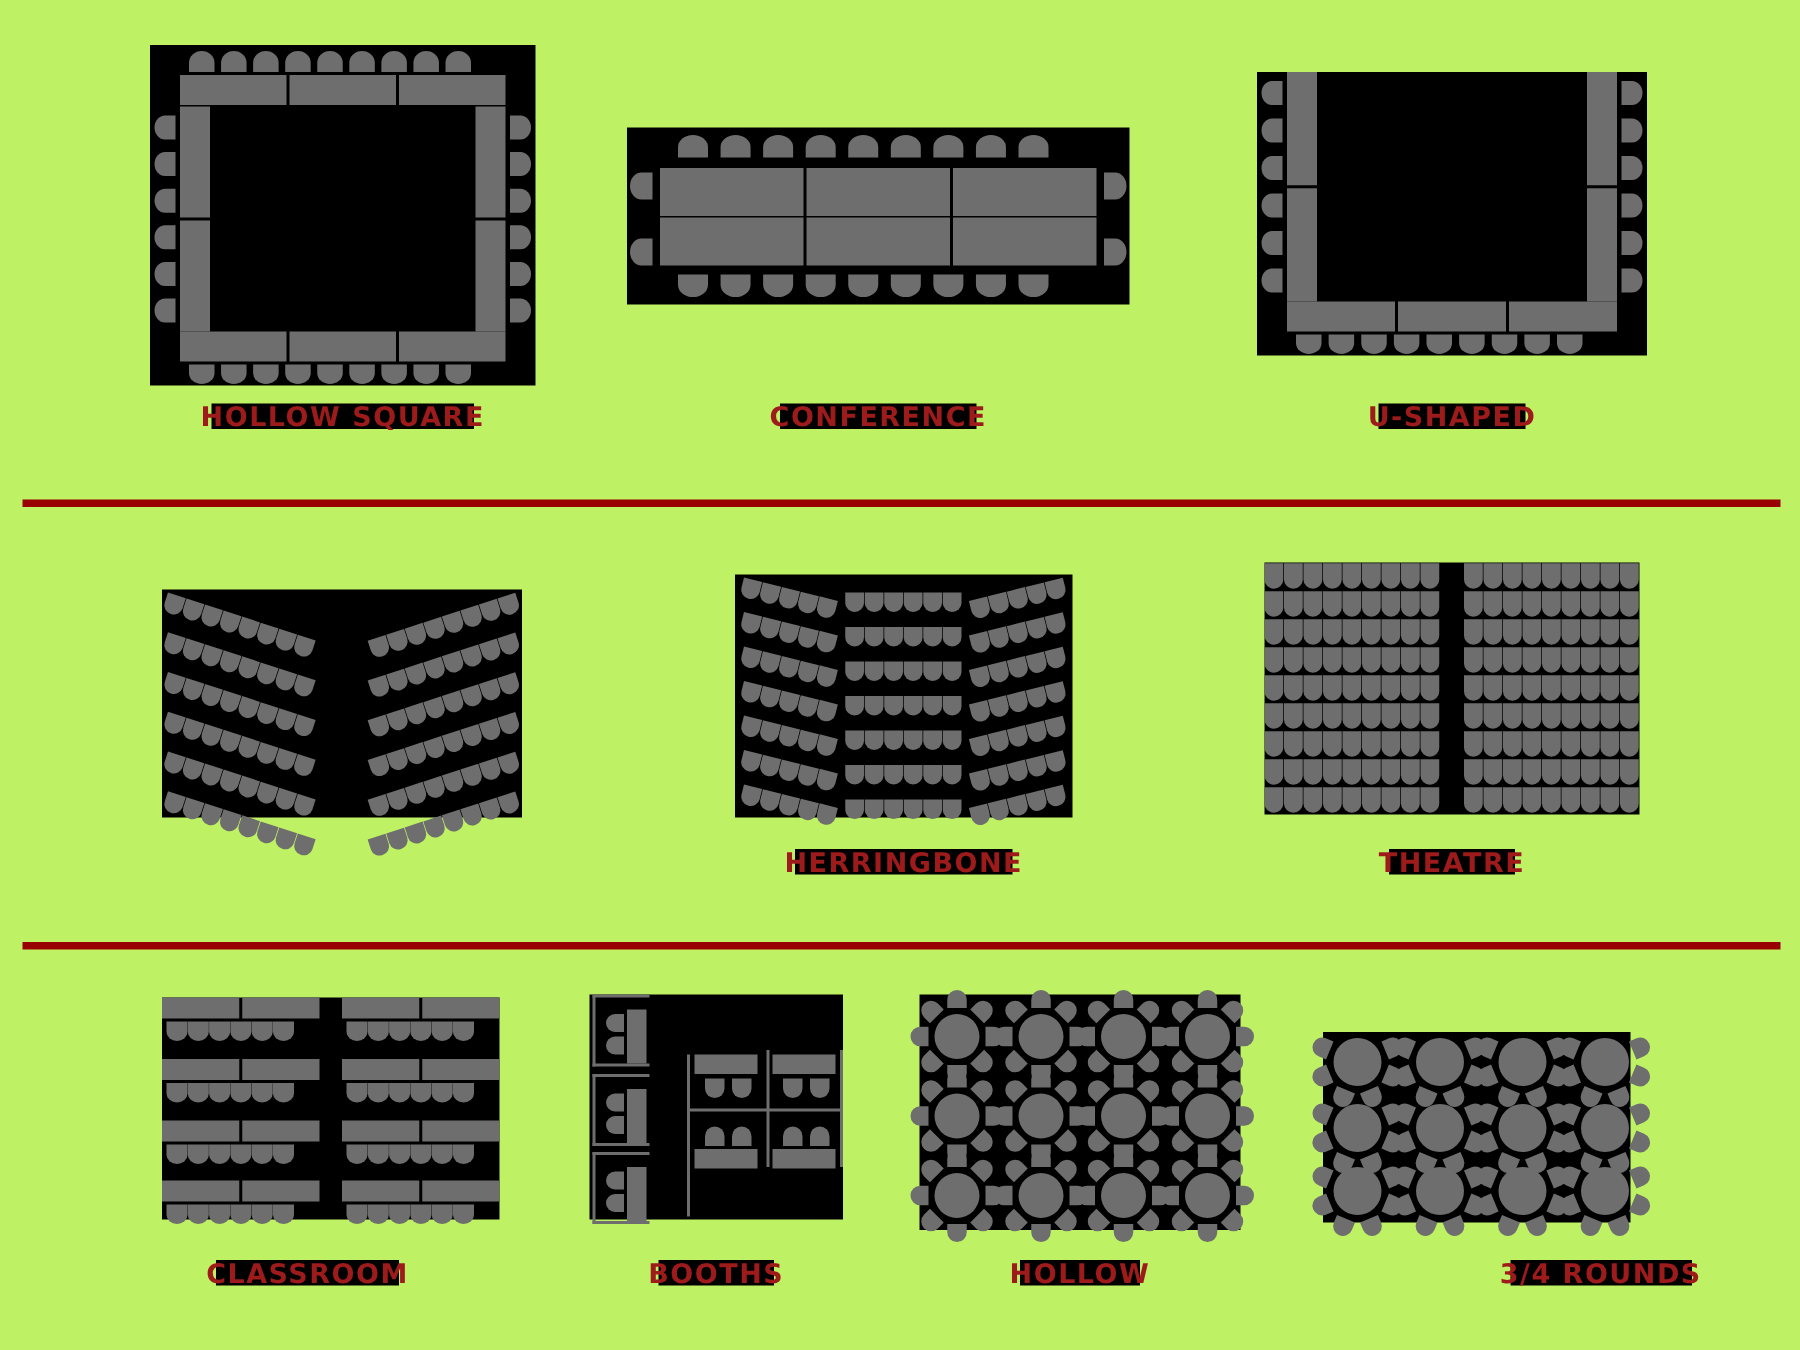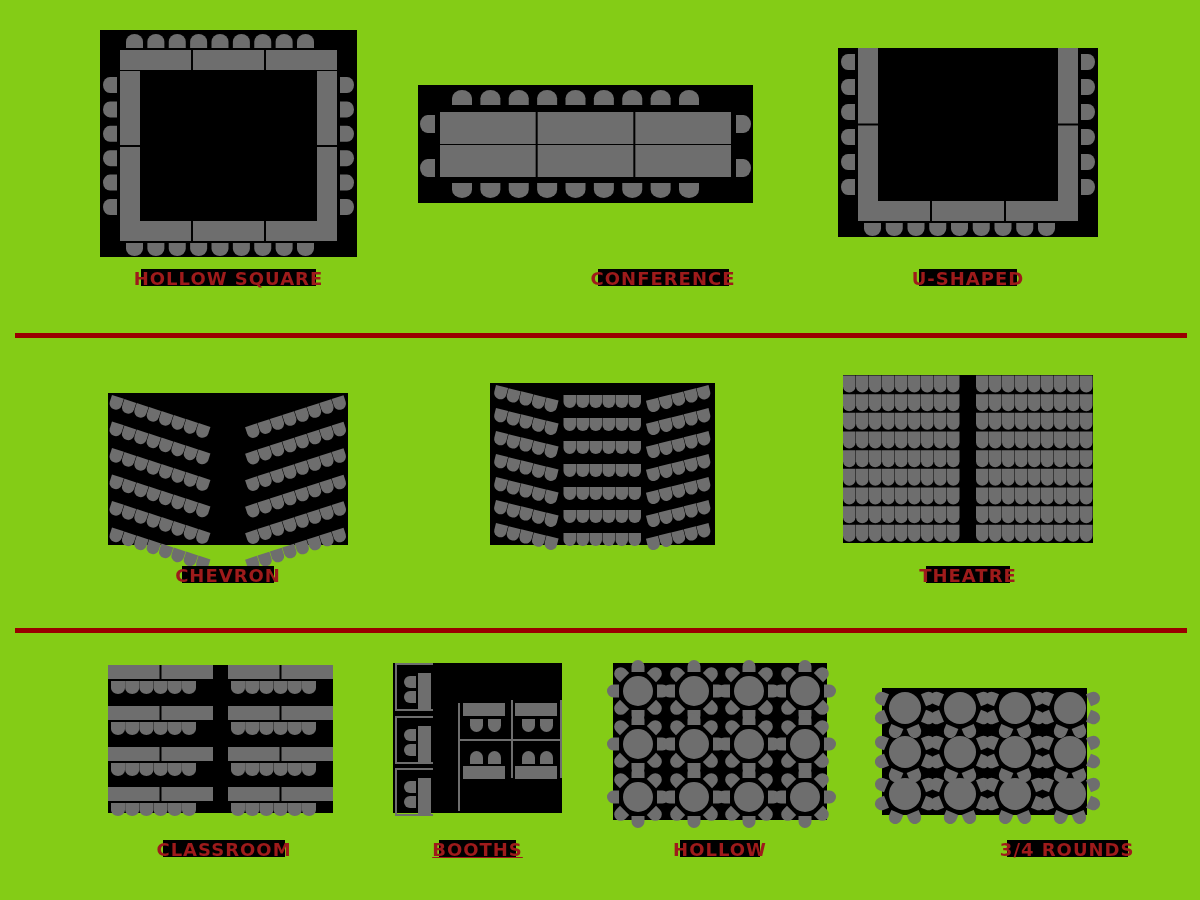--- a/index.html
+++ b/index.html
@@ -1,17 +1,17 @@
 <!DOCTYPE html>
 <html><head>
 <meta charset="utf-8">
 <style>
   html, body { margin:0; padding:0; background:#ffffff; }
   #canvas {
-    position:relative; width:1200px; height:900px; background:#84cc16;
+    position:relative; width:1200px; height:900px; background:#bef264;
     font-family:"DejaVu Sans","Liberation Sans",sans-serif; overflow:hidden;
   }
   .panel { position:absolute; }
   .panel svg { display:block; overflow:visible; }
   .divider { position:absolute; }
   .label-wrap { position:absolute; width:300px; text-align:center; }
   .panel-label {
     position:relative; z-index:0; display:inline-block;
     font-weight:bold; font-size:18px; letter-spacing:1px; white-space:nowrap;
   }
@@ -96,21 +96,21 @@
         <path d="M175.875,98 L195.875,98 L195.875,104.75 A10,8.25 0 0 1 175.875,104.75 Z" fill="#6e6e6e"></path>
         <path d="M204.25,98 L224.25,98 L224.25,104.75 A10,8.25 0 0 1 204.25,104.75 Z" fill="#6e6e6e"></path>
         <path d="M232.625,98 L252.625,98 L252.625,104.75 A10,8.25 0 0 1 232.625,104.75 Z" fill="#6e6e6e"></path>
         <path d="M261,98 L281,98 L281,104.75 A10,8.25 0 0 1 261,104.75 Z" fill="#6e6e6e"></path>
         <path d="M17,30 L17,48 L9.5,48 A7.5,9 0 0 1 9.5,30 Z" fill="#6e6e6e"></path>
         <path d="M17,74 L17,92 L9.5,92 A7.5,9 0 0 1 9.5,74 Z" fill="#6e6e6e"></path>
         <path d="M318,30 L318,48 L325.5,48 A7.5,9 0 0 0 325.5,30 Z" fill="#6e6e6e"></path>
         <path d="M318,74 L318,92 L325.5,92 A7.5,9 0 0 0 325.5,74 Z" fill="#6e6e6e"></path>
       </svg>
     </div>
-    <div class="label-wrap" style="left: 435.5px; top: 268px; text-align: right;"><span class="panel-label" style="color: rgb(158, 27, 27);">CONFERENCE</span></div>
+    <div class="label-wrap" style="left: 435.5px; top: 268px;"><span class="panel-label" style="color: rgb(158, 27, 27);">CONFERENCE</span></div>
     <div class="panel" style="left: 838px; top: 48px; width: 260px; height: 189px; background: rgb(0, 0, 0);">
       <svg width="260" height="189" viewBox="0 0 260 189" xmlns="http://www.w3.org/2000/svg">
         <rect x="20" y="153" width="72" height="20" fill="#6e6e6e"></rect>
         <rect x="94" y="153" width="72" height="20" fill="#6e6e6e"></rect>
         <rect x="168" y="153" width="72" height="20" fill="#6e6e6e"></rect>
         <path d="M26,175 L43,175 L43,180.85 A8.5,7.15 0 0 1 26,180.85 Z" fill="#6e6e6e"></path>
         <path d="M47.75,175 L64.75,175 L64.75,180.85 A8.5,7.15 0 0 1 47.75,180.85 Z" fill="#6e6e6e"></path>
         <path d="M69.5,175 L86.5,175 L86.5,180.85 A8.5,7.15 0 0 1 69.5,180.85 Z" fill="#6e6e6e"></path>
         <path d="M91.25,175 L108.25,175 L108.25,180.85 A8.5,7.15 0 0 1 91.25,180.85 Z" fill="#6e6e6e"></path>
         <path d="M113,175 L130,175 L130,180.85 A8.5,7.15 0 0 1 113,180.85 Z" fill="#6e6e6e"></path>
@@ -254,21 +254,20 @@
           <path d="M145,134.5 L157.5,134.5 L157.5,141.5 A6.25,6 0 0 1 145,141.5 Z" fill="#6e6e6e"></path>
           <path d="M158,134.5 L170.5,134.5 L170.5,141.5 A6.25,6 0 0 1 158,141.5 Z" fill="#6e6e6e"></path>
           <path d="M171,134.5 L183.5,134.5 L183.5,141.5 A6.25,6 0 0 1 171,141.5 Z" fill="#6e6e6e"></path>
           <path d="M184,134.5 L196.5,134.5 L196.5,141.5 A6.25,6 0 0 1 184,141.5 Z" fill="#6e6e6e"></path>
           <path d="M197,134.5 L209.5,134.5 L209.5,141.5 A6.25,6 0 0 1 197,141.5 Z" fill="#6e6e6e"></path>
           <path d="M210,134.5 L222.5,134.5 L222.5,141.5 A6.25,6 0 0 1 210,141.5 Z" fill="#6e6e6e"></path>
           <path d="M223,134.5 L235.5,134.5 L235.5,141.5 A6.25,6 0 0 1 223,141.5 Z" fill="#6e6e6e"></path>
         </g>
       </svg>
     </div>
-    <div class="label-wrap" style="left: 78px; top: 565px;"><span class="panel-label" style="color: rgb(158, 27, 27);">CHEVRON</span></div>
     <div class="panel" style="left: 490px; top: 383px; width: 225px; height: 162px; background: rgb(0, 0, 0);">
       <svg width="225" height="162" viewBox="0 0 225 162" xmlns="http://www.w3.org/2000/svg">
         <g transform="rotate(14,6,2)">
           <path d="M6,2 L18.5,2 L18.5,9 A6.25,6 0 0 1 6,9 Z" fill="#6e6e6e"></path>
           <path d="M19,2 L31.5,2 L31.5,9 A6.25,6 0 0 1 19,9 Z" fill="#6e6e6e"></path>
           <path d="M32,2 L44.5,2 L44.5,9 A6.25,6 0 0 1 32,9 Z" fill="#6e6e6e"></path>
           <path d="M45,2 L57.5,2 L57.5,9 A6.25,6 0 0 1 45,9 Z" fill="#6e6e6e"></path>
           <path d="M58,2 L70.5,2 L70.5,9 A6.25,6 0 0 1 58,9 Z" fill="#6e6e6e"></path>
         </g>
         <path d="M73.5,12 L86,12 L86,19 A6.25,6 0 0 1 73.5,19 Z" fill="#6e6e6e"></path>
@@ -399,20 +398,21 @@
         <path d="M138.5,150 L151,150 L151,157 A6.25,6 0 0 1 138.5,157 Z" fill="#6e6e6e"></path>
         <g transform="rotate(-14,219,140)">
           <path d="M154,140 L166.5,140 L166.5,147 A6.25,6 0 0 1 154,147 Z" fill="#6e6e6e"></path>
           <path d="M167,140 L179.5,140 L179.5,147 A6.25,6 0 0 1 167,147 Z" fill="#6e6e6e"></path>
           <path d="M180,140 L192.5,140 L192.5,147 A6.25,6 0 0 1 180,147 Z" fill="#6e6e6e"></path>
           <path d="M193,140 L205.5,140 L205.5,147 A6.25,6 0 0 1 193,147 Z" fill="#6e6e6e"></path>
           <path d="M206,140 L218.5,140 L218.5,147 A6.25,6 0 0 1 206,147 Z" fill="#6e6e6e"></path>
         </g>
       </svg>
     </div>
+    <div class="label-wrap" style="left: 452.5px; top: 565px;"><span class="panel-label" style="color: rgb(158, 27, 27);">HERRINGBONE</span></div>
     <div class="panel" style="left: 843px; top: 375px; width: 250px; height: 168px; background: rgb(0, 0, 0);">
       <svg width="250" height="168" viewBox="0 0 250 168" xmlns="http://www.w3.org/2000/svg">
         <path d="M0,0.5 L12.5,0.5 L12.5,11.5 A6.25,6 0 0 1 0,11.5 Z" fill="#6e6e6e"></path>
         <path d="M13,0.5 L25.5,0.5 L25.5,11.5 A6.25,6 0 0 1 13,11.5 Z" fill="#6e6e6e"></path>
         <path d="M26,0.5 L38.5,0.5 L38.5,11.5 A6.25,6 0 0 1 26,11.5 Z" fill="#6e6e6e"></path>
         <path d="M39,0.5 L51.5,0.5 L51.5,11.5 A6.25,6 0 0 1 39,11.5 Z" fill="#6e6e6e"></path>
         <path d="M52,0.5 L64.5,0.5 L64.5,11.5 A6.25,6 0 0 1 52,11.5 Z" fill="#6e6e6e"></path>
         <path d="M65,0.5 L77.5,0.5 L77.5,11.5 A6.25,6 0 0 1 65,11.5 Z" fill="#6e6e6e"></path>
         <path d="M78,0.5 L90.5,0.5 L90.5,11.5 A6.25,6 0 0 1 78,11.5 Z" fill="#6e6e6e"></path>
         <path d="M91,0.5 L103.5,0.5 L103.5,11.5 A6.25,6 0 0 1 91,11.5 Z" fill="#6e6e6e"></path>
@@ -634,21 +634,21 @@
         <rect x="120" y="122" width="51.5" height="14" fill="#6e6e6e"></rect>
         <rect x="173.5" y="122" width="51.5" height="14" fill="#6e6e6e"></rect>
         <path d="M123,138 L137,138 L137,145 A7,6 0 0 1 123,145 Z" fill="#6e6e6e"></path>
         <path d="M137.2,138 L151.2,138 L151.2,145 A7,6 0 0 1 137.2,145 Z" fill="#6e6e6e"></path>
         <path d="M151.4,138 L165.4,138 L165.4,145 A7,6 0 0 1 151.4,145 Z" fill="#6e6e6e"></path>
         <path d="M165.6,138 L179.6,138 L179.6,145 A7,6 0 0 1 165.6,145 Z" fill="#6e6e6e"></path>
         <path d="M179.8,138 L193.8,138 L193.8,145 A7,6 0 0 1 179.8,145 Z" fill="#6e6e6e"></path>
         <path d="M194,138 L208,138 L208,145 A7,6 0 0 1 194,145 Z" fill="#6e6e6e"></path>
       </svg>
     </div>
-    <div class="label-wrap" style="left: 74px; top: 839px;"><span class="panel-label" style="color: rgb(158, 27, 27);">CLASSROOM</span></div>
+    <div class="label-wrap" style="left: 55px; top: 839px;"><span class="panel-label" style="color: rgb(158, 27, 27);">CLASSROOM</span></div>
     <div class="panel" style="left: 393px; top: 663px; width: 169px; height: 150px; background: rgb(0, 0, 0);">
       <svg width="169" height="150" viewBox="0 0 169 150" xmlns="http://www.w3.org/2000/svg">
         <rect x="2" y="0" width="38" height="2" fill="#6e6e6e"></rect>
         <rect x="2" y="0" width="2" height="48" fill="#6e6e6e"></rect>
         <rect x="2" y="46" width="38" height="2" fill="#6e6e6e"></rect>
         <rect x="25" y="10" width="13" height="36" fill="#6e6e6e"></rect>
         <path d="M23,13 L23,25 L17,25 A6,6 0 0 1 17,13 Z" fill="#6e6e6e"></path>
         <path d="M23,28 L23,40 L17,40 A6,6 0 0 1 17,28 Z" fill="#6e6e6e"></path>
         <rect x="2" y="53" width="38" height="2" fill="#6e6e6e"></rect>
         <rect x="2" y="53" width="2" height="48" fill="#6e6e6e"></rect>
@@ -673,21 +673,21 @@
         <path d="M95,101 L108,101 L108,94.5 A6.5,6.5 0 0 0 95,94.5 Z" fill="#6e6e6e"></path>
         <rect x="70" y="103" width="42" height="13" fill="#6e6e6e"></rect>
         <rect x="122" y="40" width="42" height="13" fill="#6e6e6e"></rect>
         <path d="M129,56 L142,56 L142,62.5 A6.5,6.5 0 0 1 129,62.5 Z" fill="#6e6e6e"></path>
         <path d="M147,56 L160,56 L160,62.5 A6.5,6.5 0 0 1 147,62.5 Z" fill="#6e6e6e"></path>
         <path d="M129,101 L142,101 L142,94.5 A6.5,6.5 0 0 0 129,94.5 Z" fill="#6e6e6e"></path>
         <path d="M147,101 L160,101 L160,94.5 A6.5,6.5 0 0 0 147,94.5 Z" fill="#6e6e6e"></path>
         <rect x="122" y="103" width="42" height="13" fill="#6e6e6e"></rect>
       </svg>
     </div>
-    <div class="label-wrap" style="left: 327.5px; top: 839px;"><span class="panel-label" style="color: rgb(158, 27, 27); text-decoration: underline;">BOOTHS</span></div>
+    <div class="label-wrap" style="left: 327.5px; top: 839px;"><span class="panel-label" style="color: rgb(158, 27, 27);">BOOTHS</span></div>
     <div class="panel" style="left: 613px; top: 663px; width: 214px; height: 157px; background: rgb(0, 0, 0);">
       <svg width="214" height="157" viewBox="0 0 214 157" xmlns="http://www.w3.org/2000/svg">
         <circle cx="25" cy="28" r="15" fill="#6e6e6e"></circle>
         <g transform="rotate(0,25,28)">
           <path d="M18.5,9 L31.5,9 L31.5,3.5 A6.5,6.5 0 0 0 18.5,3.5 Z" fill="#6e6e6e"></path>
         </g>
         <g transform="rotate(45,25,28)">
           <path d="M18.5,9 L31.5,9 L31.5,3.5 A6.5,6.5 0 0 0 18.5,3.5 Z" fill="#6e6e6e"></path>
         </g>
         <g transform="rotate(90,25,28)">

